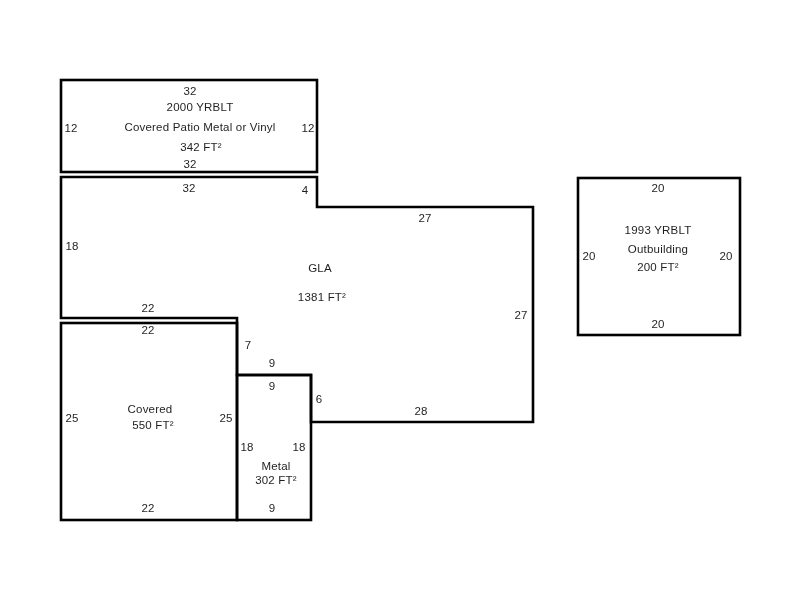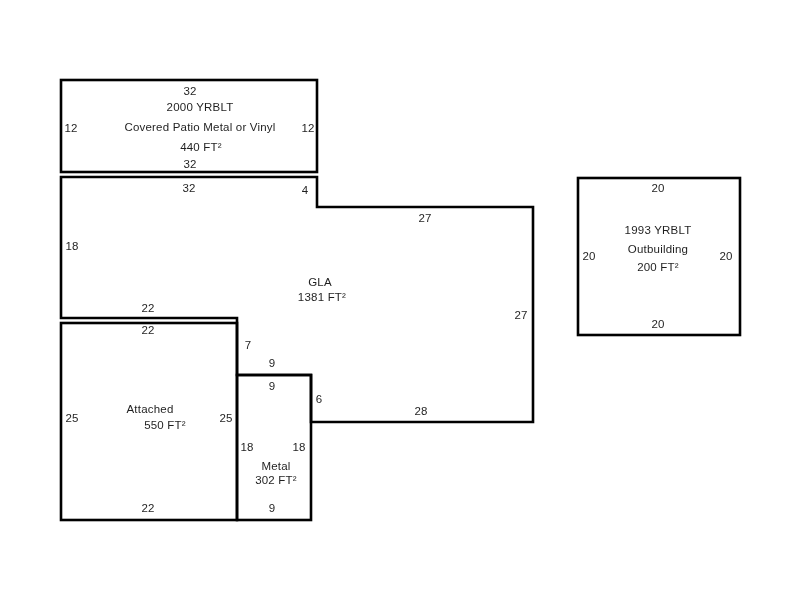--- a/index.html
+++ b/index.html
@@ -50,41 +50,41 @@
     <rect class="outline" x="61" y="323" width="176" height="197"></rect>
 
     <rect class="outline" x="237" y="375" width="74" height="145"></rect>
 
     <rect class="outline" x="578" y="178" width="162" height="157"></rect>
   </svg>
 
   <div class="lbl" style="left:190px; top:92px">32</div>
   <div class="lbl" style="left:200px; top:108px">2000 YRBLT</div>
   <div class="lbl" style="left:200px; top:128px">Covered Patio Metal or Vinyl</div>
-  <div class="lbl" style="left:201px; top:148px">440 FT²</div>
+  <div class="lbl" style="left:201px; top:148px">342 FT²</div>
   <div class="lbl" style="left:190px; top:165px">32</div>
   <div class="lbl" style="left:71px;  top:129px">12</div>
   <div class="lbl" style="left:308px; top:129px">12</div>
 
   <div class="lbl" style="left:189px; top:189px">32</div>
   <div class="lbl" style="left:305px; top:191px">4</div>
   <div class="lbl" style="left:425px; top:219px">27</div>
   <div class="lbl" style="left:72px;  top:247px">18</div>
-  <div class="lbl" style="left:320px; top:283px">GLA</div>
+  <div class="lbl" style="left:320px; top:269px">GLA</div>
   <div class="lbl" style="left:322px; top:298px">1381 FT²</div>
   <div class="lbl" style="left:148px; top:309px">22</div>
   <div class="lbl" style="left:521px; top:316px">27</div>
   <div class="lbl" style="left:248px; top:346px">7</div>
   <div class="lbl" style="left:272px; top:364px">9</div>
   <div class="lbl" style="left:319px; top:400px">6</div>
   <div class="lbl" style="left:421px; top:412px">28</div>
 
   <div class="lbl" style="left:148px; top:331px">22</div>
-  <div class="lbl" style="left:150px; top:410px">Attached</div>
-  <div class="lbl" style="left:165px; top:426px">550 FT²</div>
+  <div class="lbl" style="left:150px; top:410px">Covered</div>
+  <div class="lbl" style="left:153px; top:426px">550 FT²</div>
   <div class="lbl" style="left:72px;  top:419px">25</div>
   <div class="lbl" style="left:226px; top:419px">25</div>
   <div class="lbl" style="left:148px; top:509px">22</div>
 
   <div class="lbl" style="left:272px; top:387px">9</div>
   <div class="lbl" style="left:247px; top:448px">18</div>
   <div class="lbl" style="left:299px; top:448px">18</div>
   <div class="lbl" style="left:276px; top:467px">Metal</div>
   <div class="lbl" style="left:276px; top:481px">302 FT²</div>
   <div class="lbl" style="left:272px; top:509px">9</div>

